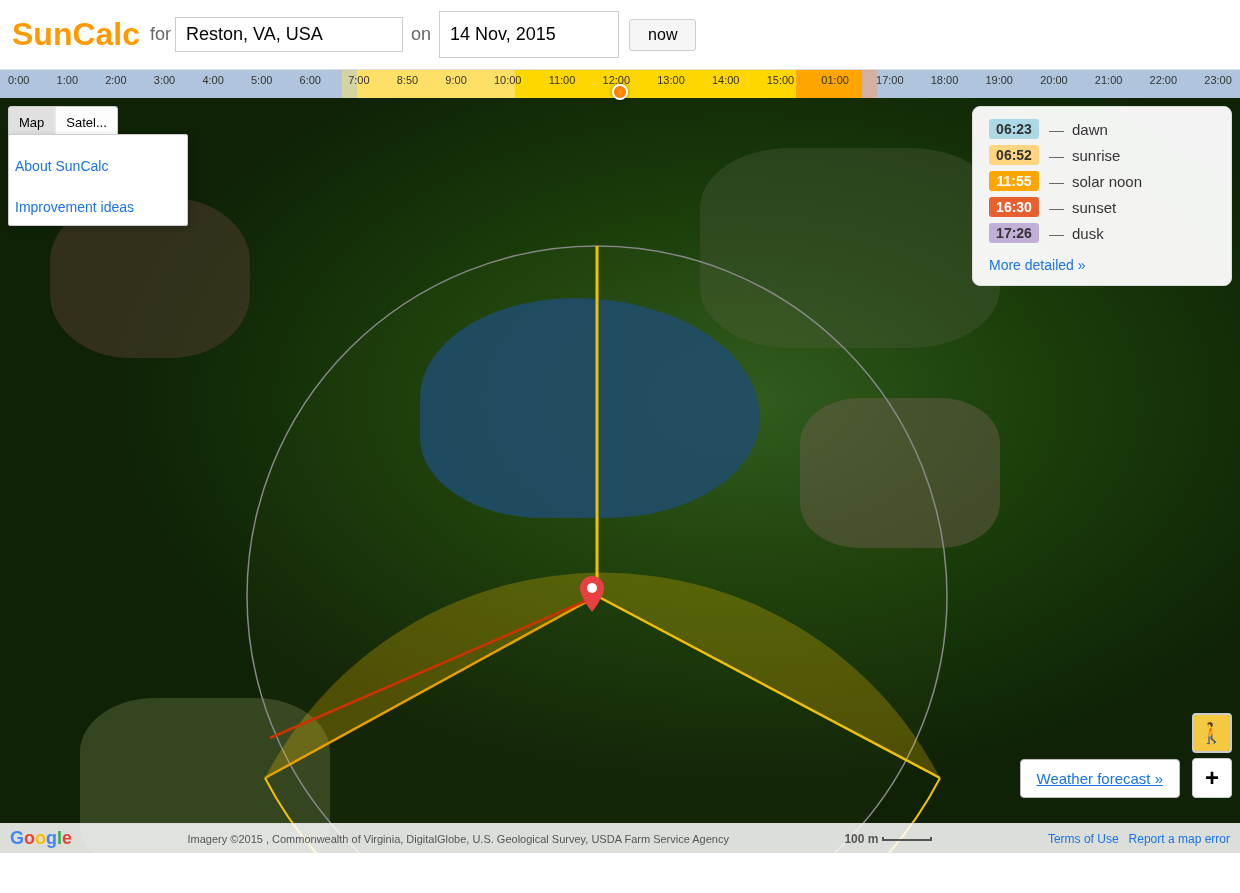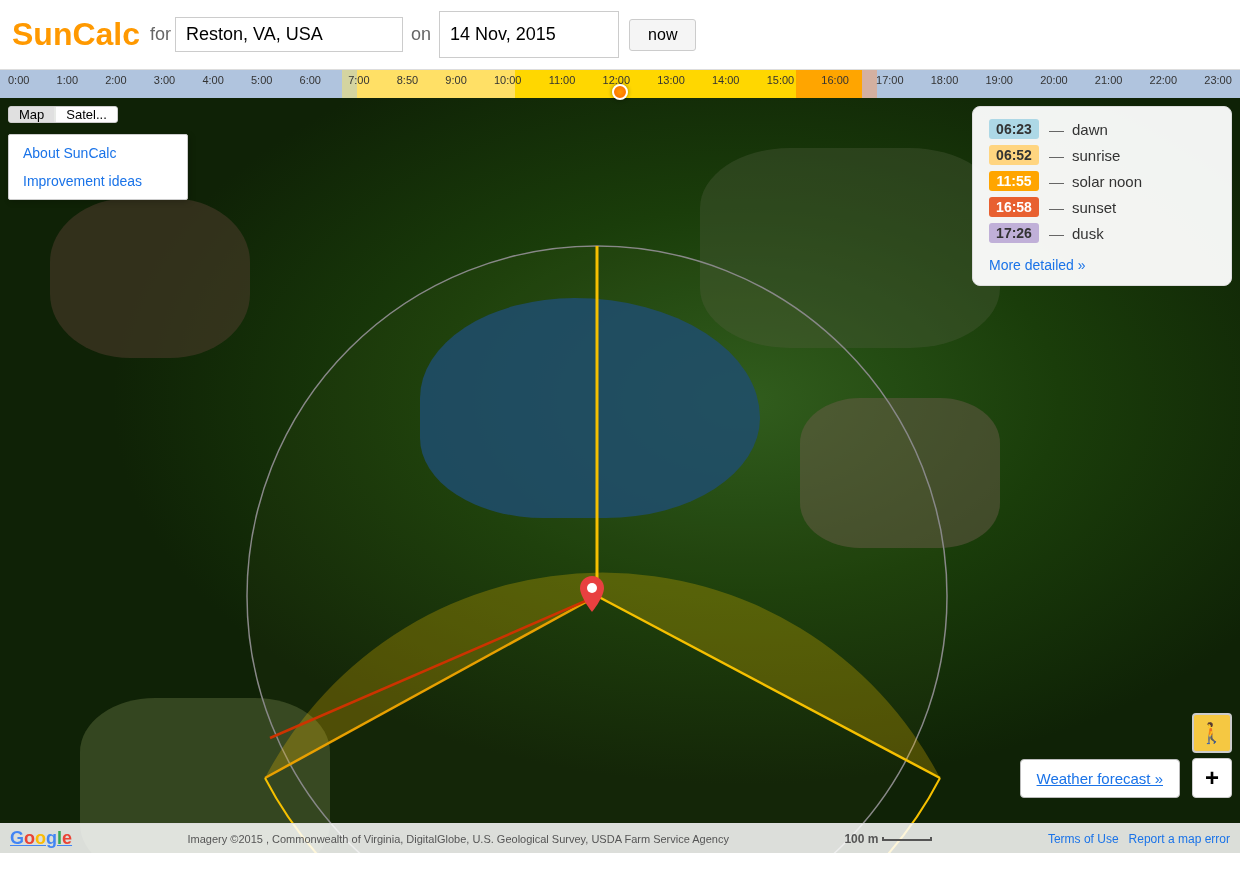--- a/index.html
+++ b/index.html
@@ -130,21 +130,21 @@
       top: 8px; left: 8px;
       display: flex;
       gap: 2px;
       z-index: 20;
       background: rgba(255,255,255,0.9);
       border-radius: 3px;
       overflow: hidden;
       border: 1px solid #ccc;
     }
     .map-tab {
-      padding: 0 10px;
+      padding: 8px 10px;
       font-size: 13px;
       cursor: pointer;
       background: rgba(255,255,255,0.9);
       border: none;
       outline: none;
     }
     .map-tab.active { background: #e0e0e0; }
 
     
     #dropdown-menu {
@@ -152,26 +152,27 @@
       top: 36px; left: 8px;
       background: #fff;
       border: 1px solid #ccc;
       border-radius: 2px;
       padding: 4px 0;
       z-index: 30;
       min-width: 180px;
       box-shadow: 2px 2px 6px rgba(0,0,0,0.2);
     }
     .dropdown-item {
-      padding: 6px 14px;
+      padding: 6px 6px;
       font-size: 14px;
       color: #1a73e8;
       cursor: pointer;
       display: block;
       text-decoration: none;
+      margin-top: 13px;
     }
 
     
     #info-panel {
       position: absolute;
       top: 8px; right: 8px;
       background: rgba(255,255,255,0.95);
       border: 1px solid #ddd;
       border-radius: 8px;
       padding: 12px 16px;
@@ -275,21 +276,20 @@
       z-index: 20;
       font-size: 12px;
       color: #555;
       border-top: 1px solid #ddd;
     }
 
     #google-logo {
       font-size: 18px;
       font-weight: bold;
       color: #4285f4;
-      text-decoration: underline;
     }
     #google-logo span:nth-child(1) { color: #4285f4; }
     #google-logo span:nth-child(2) { color: #ea4335; }
     #google-logo span:nth-child(3) { color: #fbbc05; }
     #google-logo span:nth-child(4) { color: #4285f4; }
     #google-logo span:nth-child(5) { color: #34a853; }
     #google-logo span:nth-child(6) { color: #ea4335; }
 
     #scale-bar {
       display: flex; align-items: center; gap: 4px; font-weight: bold;
@@ -360,21 +360,21 @@
       <span class="time-label">6:00</span>
       <span class="time-label">7:00</span>
       <span class="time-label">8:50</span>
       <span class="time-label">9:00</span>
       <span class="time-label">10:00</span>
       <span class="time-label">11:00</span>
       <span class="time-label">12:00</span>
       <span class="time-label">13:00</span>
       <span class="time-label">14:00</span>
       <span class="time-label">15:00</span>
-      <span class="time-label">16:00</span>
+      <span class="time-label">01:00</span>
       <span class="time-label">17:00</span>
       <span class="time-label">18:00</span>
       <span class="time-label">19:00</span>
       <span class="time-label">20:00</span>
       <span class="time-label">21:00</span>
       <span class="time-label">22:00</span>
       <span class="time-label">23:00</span>
     </div>
   <div id="sun-indicator"></div>
 </div>
@@ -434,21 +434,21 @@
       <span class="info-time time-sunrise">06:52</span>
       <span class="info-dash">—</span>
       <span class="info-label">sunrise</span>
     </div>
     <div class="info-row">
       <span class="info-time time-noon">11:55</span>
       <span class="info-dash">—</span>
       <span class="info-label">solar noon</span>
     </div>
     <div class="info-row">
-      <span class="info-time time-sunset">16:58</span>
+      <span class="info-time time-sunset">16:30</span>
       <span class="info-dash">—</span>
       <span class="info-label">sunset</span>
     </div>
     <div class="info-row">
       <span class="info-time time-dusk">17:26</span>
       <span class="info-dash">—</span>
       <span class="info-label">dusk</span>
     </div>
     <a id="more-detailed">More detailed »</a>
   </div>

